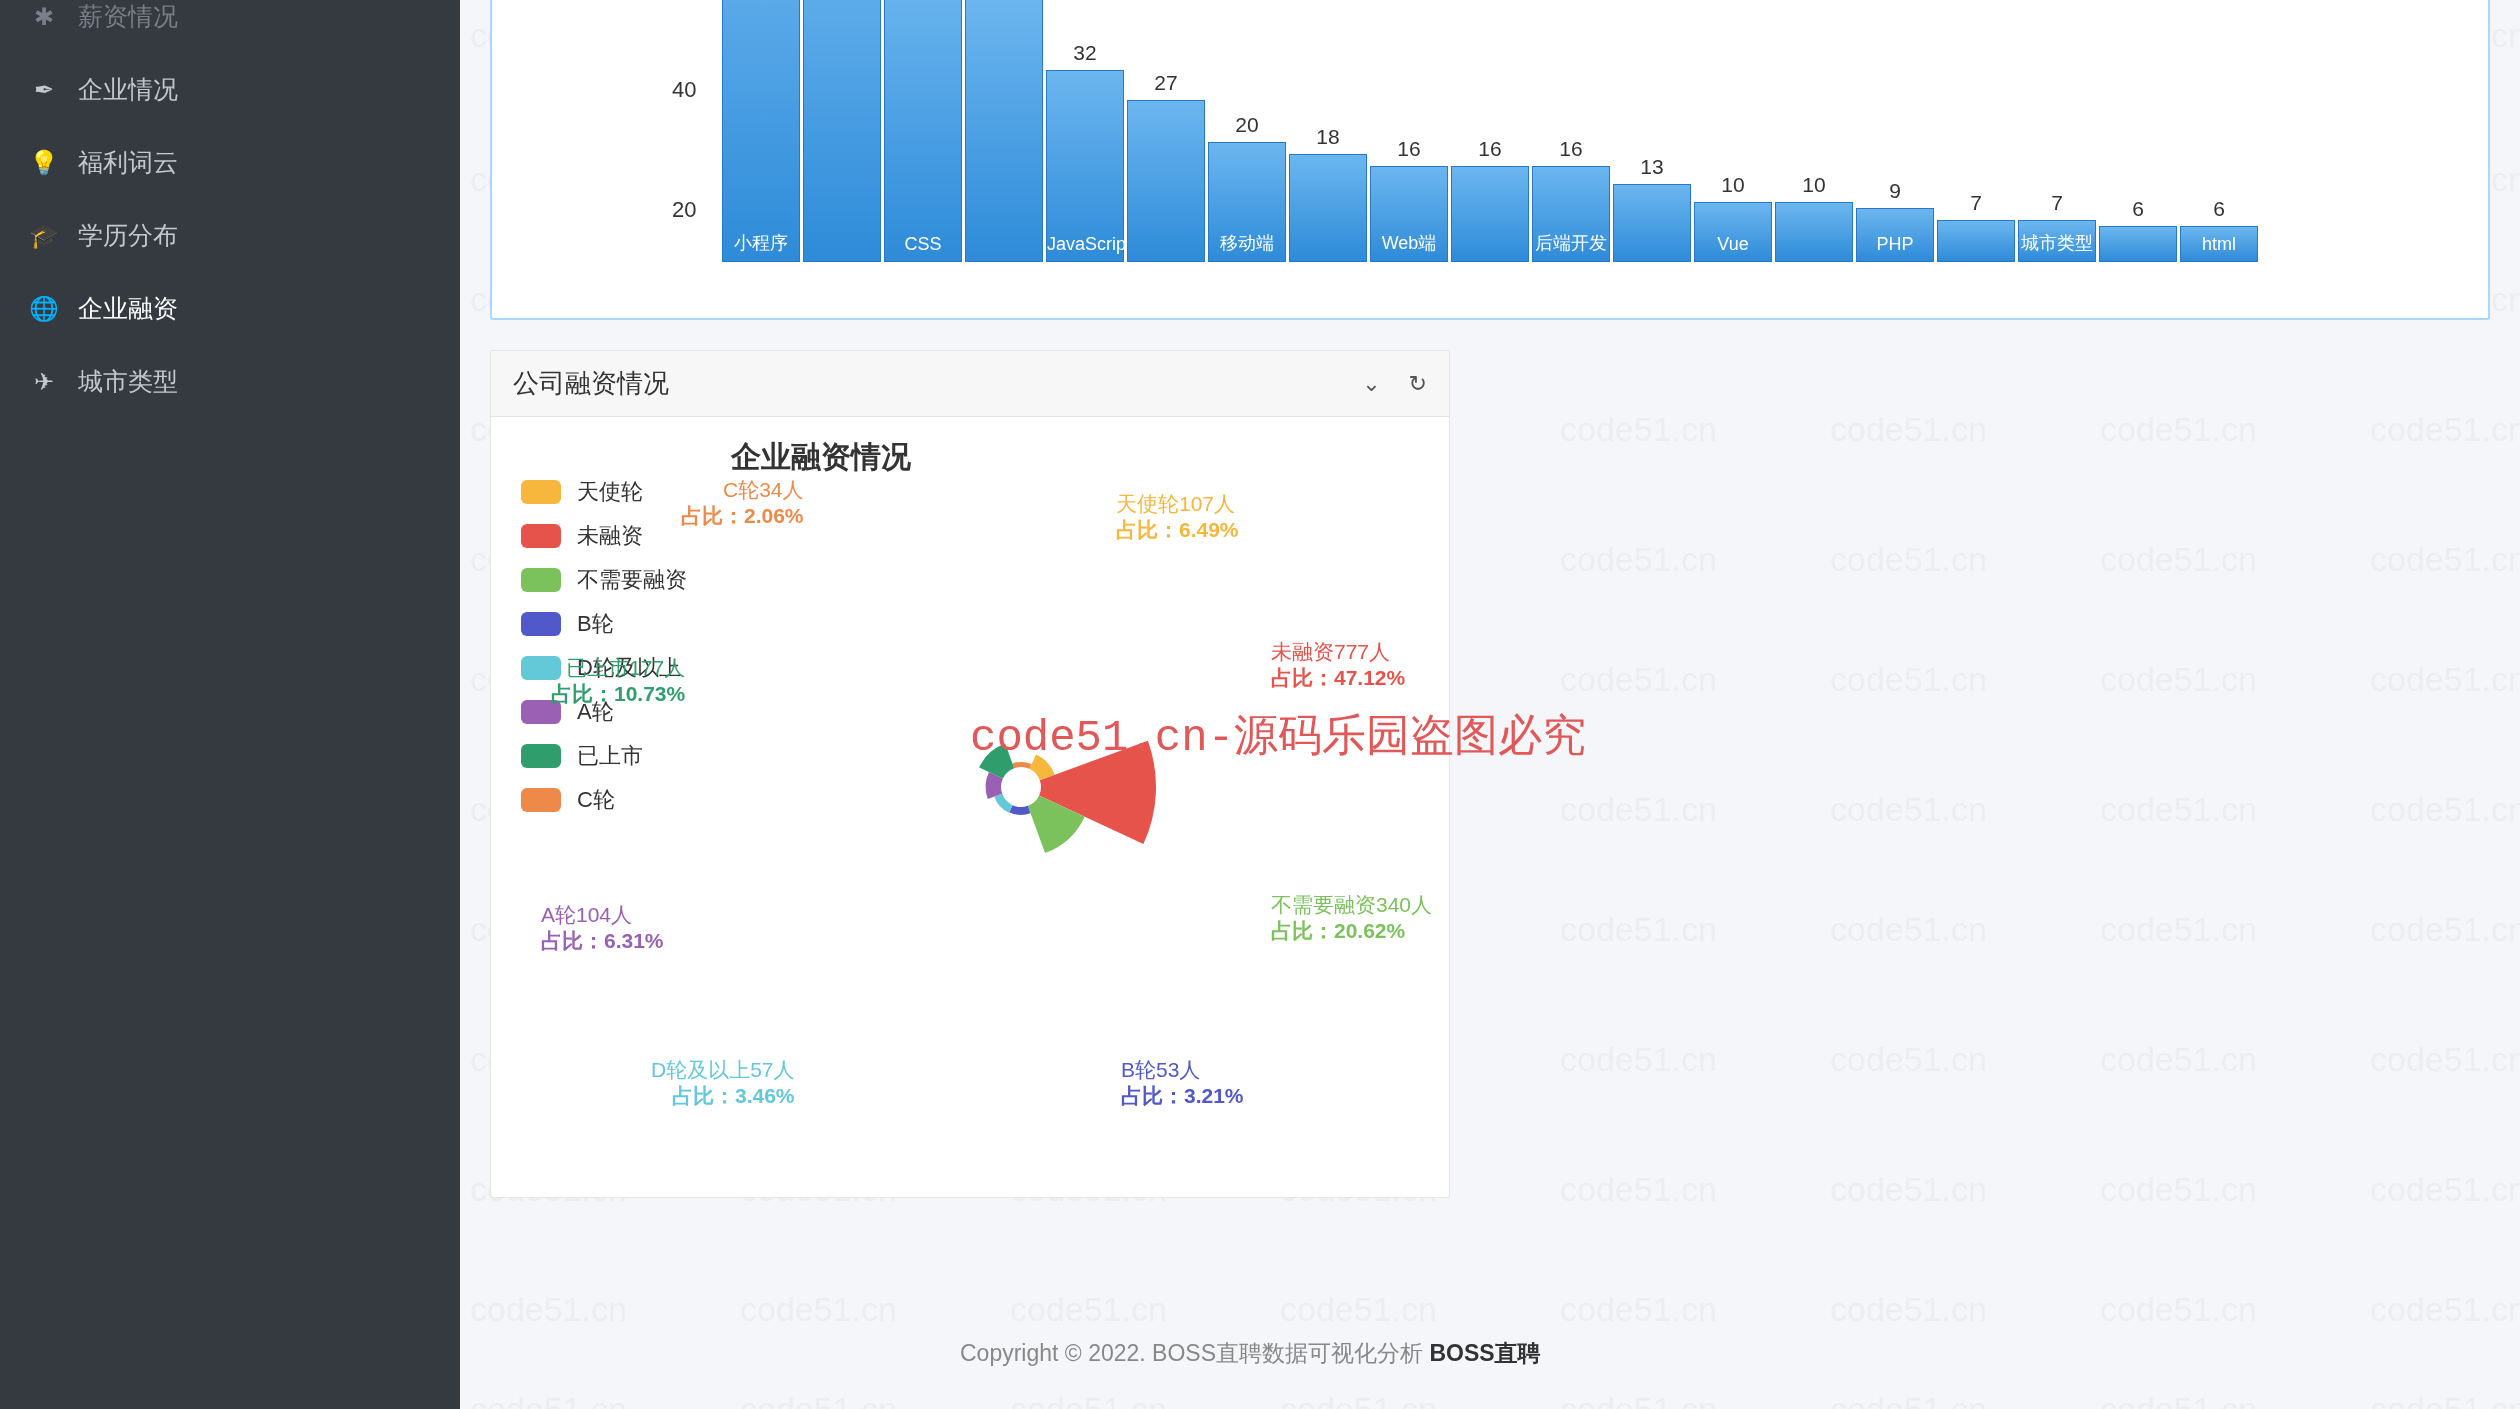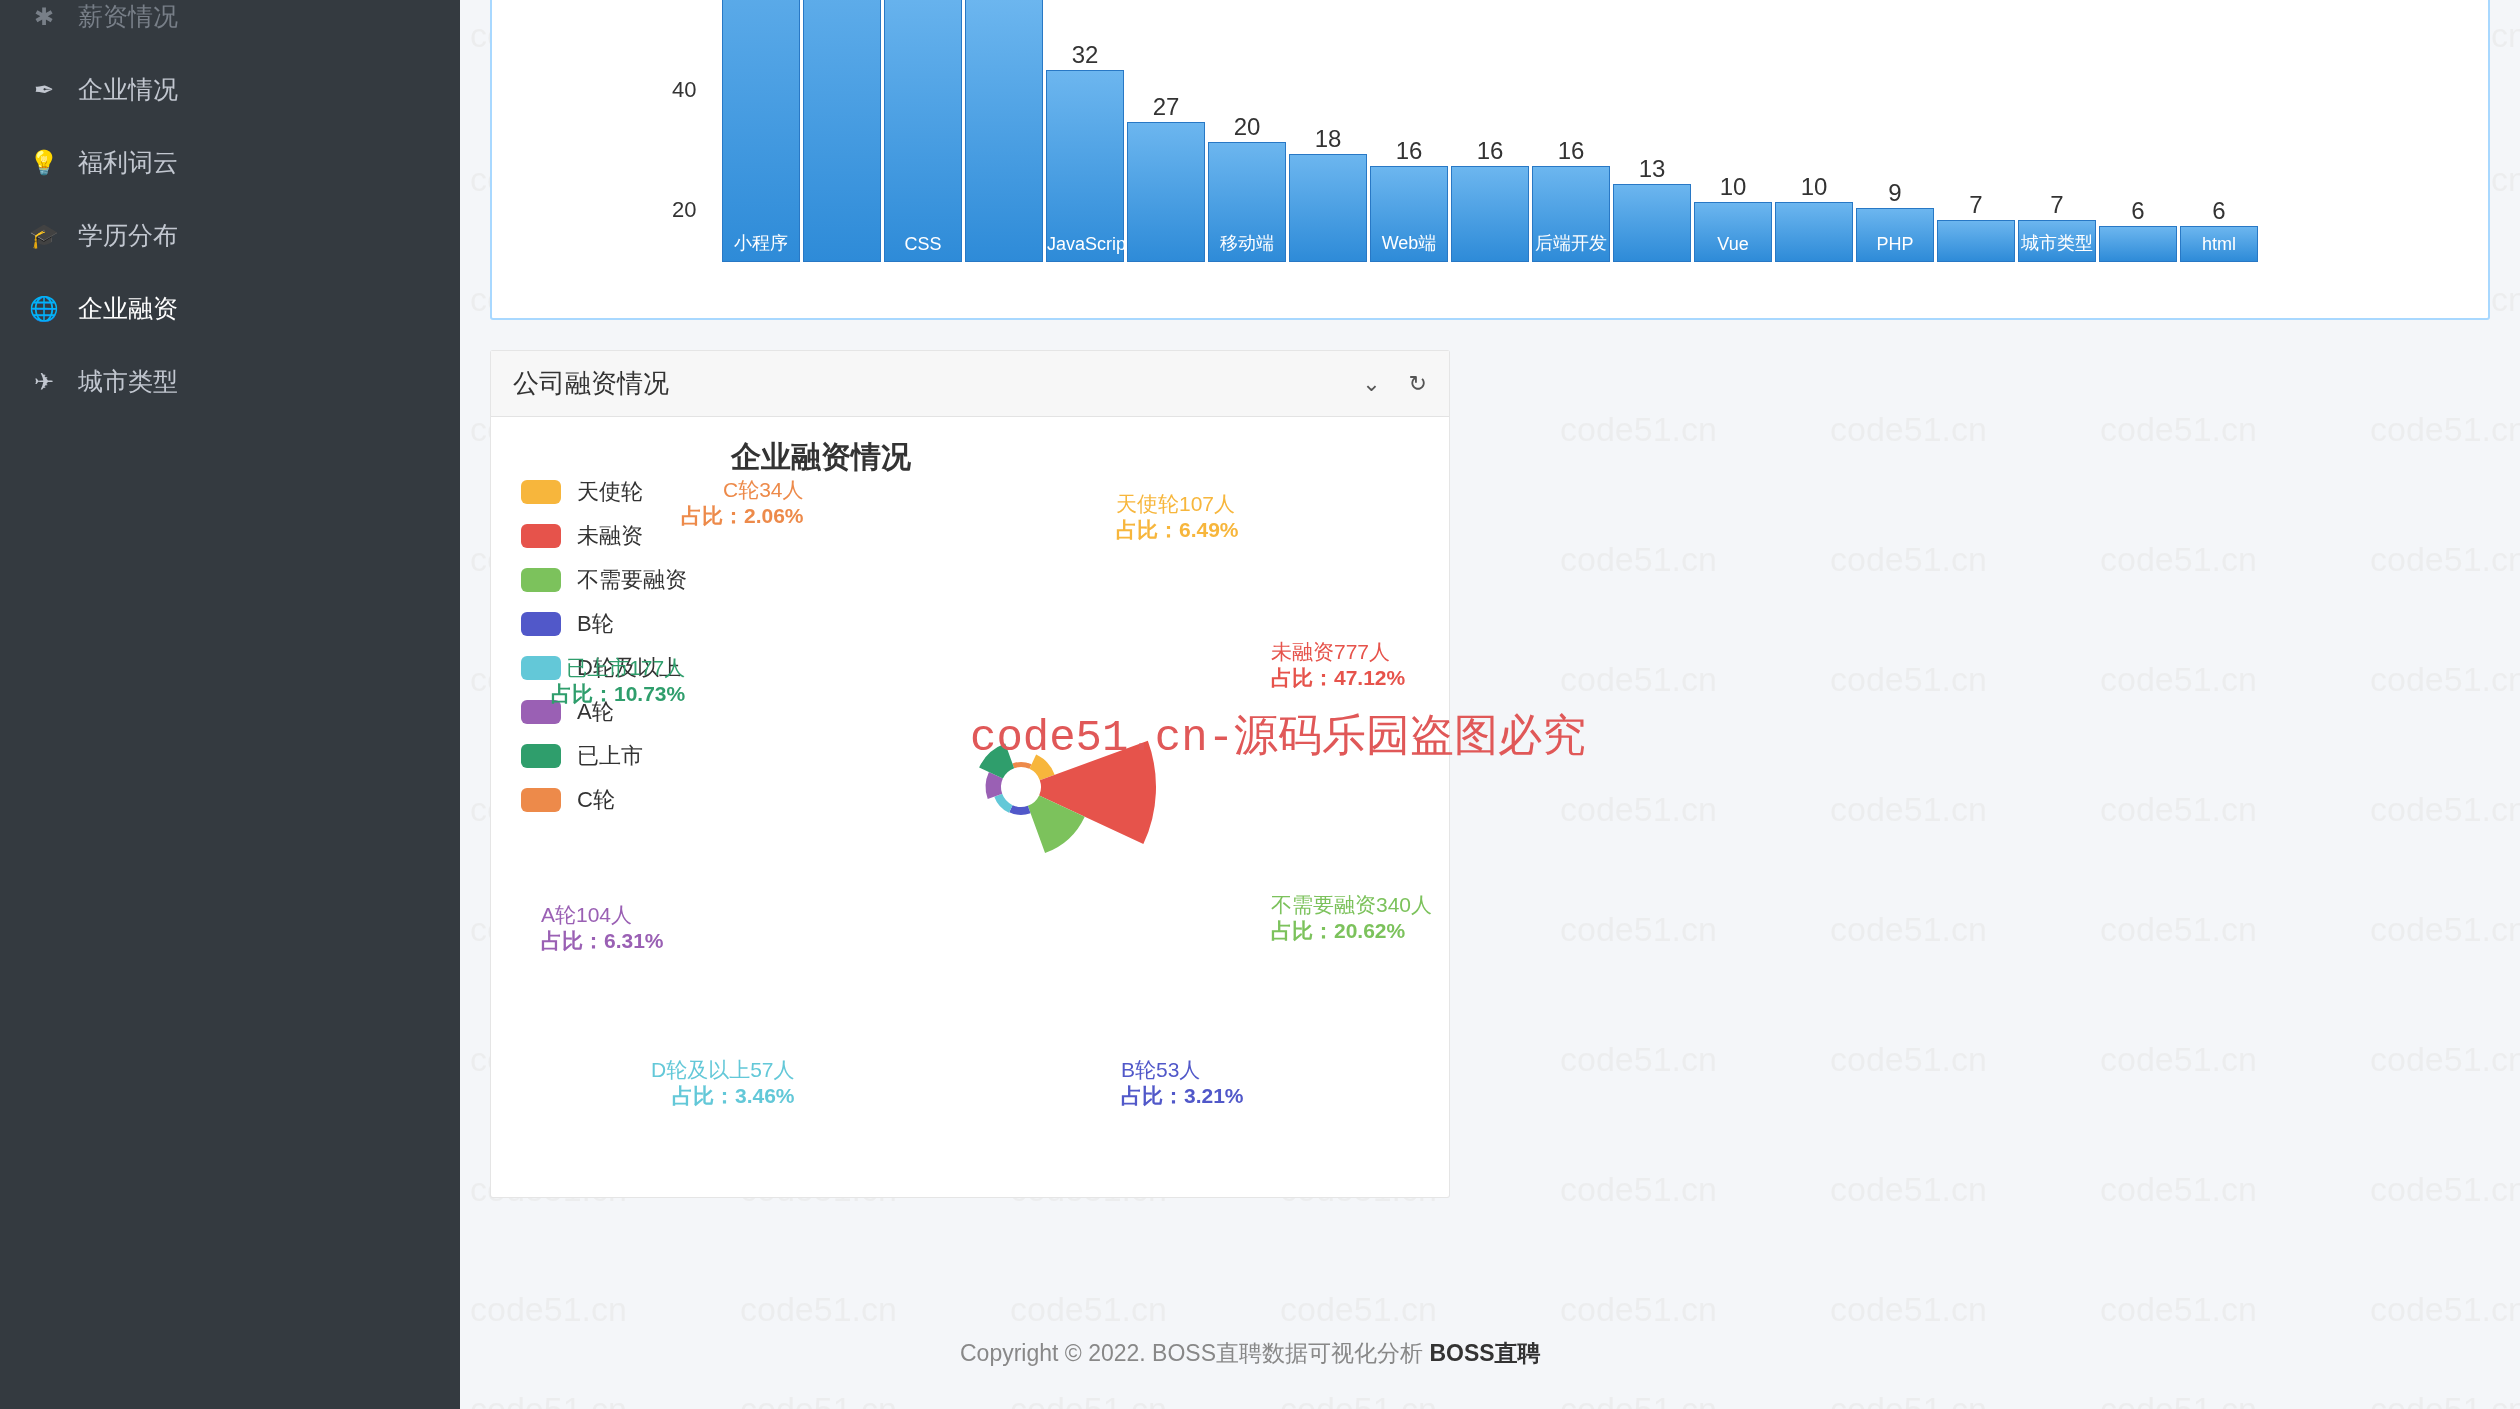--- a/index.html
+++ b/index.html
@@ -12,21 +12,21 @@
     .sidebar-item .icon { width:28px; height:28px; display:inline-flex; align-items:center; justify-content:center; font-size:24px; }
     .main { position:absolute; left:460px; top:0; width:2060px; height:100%; padding:0 30px 30px 30px; }
     .card { background:#fff; border:1px solid rgba(0,0,0,0.1); border-radius:3px; margin-bottom:30px; position:relative; }
     .bar-card { border:2px solid #a8d8ff; margin-top:-60px; padding-top:60px; height:380px; }
     .bar-chart { position:relative; height:310px; margin-left:230px; width:1700px; }
     .y-axis span { position:absolute; left:-50px; font-size:22px; color:#333; }
     .y20 { top:195px; } .y40 { top:75px; }
     .bars { position:absolute; bottom:50px; left:0; display:flex; align-items:flex-end; gap:3px; }
     .bar { width:78px; background:linear-gradient(to top,#2e8bd8,#6cb6ef); border:1px solid #2878c5; display:flex; align-items:flex-end; justify-content:center; position:relative; }
     .bar .blabel { position:absolute; bottom:6px; width:100%; text-align:center; color:#fff; font-size:18px; }
-    .bar .bval { position:absolute; top:-30px; width:100%; text-align:center; font-size:24px; color:#333; }
+    .bar .bval { position:absolute; top:-30px; width:100%; text-align:center; font-size:21px; color:#333; }
     .pie-card { width:960px; }
     .card-header { background:#f7f7f7; border-bottom:1px solid rgba(0,0,0,0.08); padding:15px 22px; font-size:26px; color:#333; display:flex; align-items:center; justify-content:space-between; }
     .card-tools { display:flex; gap:28px; font-size:22px; color:#555; }
     .pie-body { padding:20px; position:relative; height:780px; }
     .pie-title { text-align:left; font-size:30px; font-weight:700; color:#333; margin:0 0 10px 220px; }
     .legend { position:absolute; top:60px; left:30px; }
     .legend-row { display:flex; align-items:center; gap:16px; margin-bottom:14px; font-size:22px; color:#333; }
     .legend-swatch { width:40px; height:24px; border-radius:6px; }
     .pie-stage { position:absolute; top:270px; left:430px; width:200px; height:200px; }
     .pie-stage svg { overflow:visible; }
@@ -206,21 +206,21 @@
           </div>
           <div class="bar" style="height: 348px;"></div>
           <div class="bar" style="height: 288px;">
             <span class="blabel">CSS</span>
           </div>
           <div class="bar" style="height: 264px;"></div>
           <div class="bar" style="height: 192px;">
             <span class="bval">32</span>
             <span class="blabel">JavaScript</span>
           </div>
-          <div class="bar" style="height: 140px;">
+          <div class="bar" style="height: 162px;">
             <span class="bval">27</span>
           </div>
           <div class="bar" style="height: 120px;">
             <span class="bval">20</span>
             <span class="blabel">移动端</span>
           </div>
           <div class="bar" style="height: 108px;">
             <span class="bval">18</span>
           </div>
           <div class="bar" style="height: 96px;">

